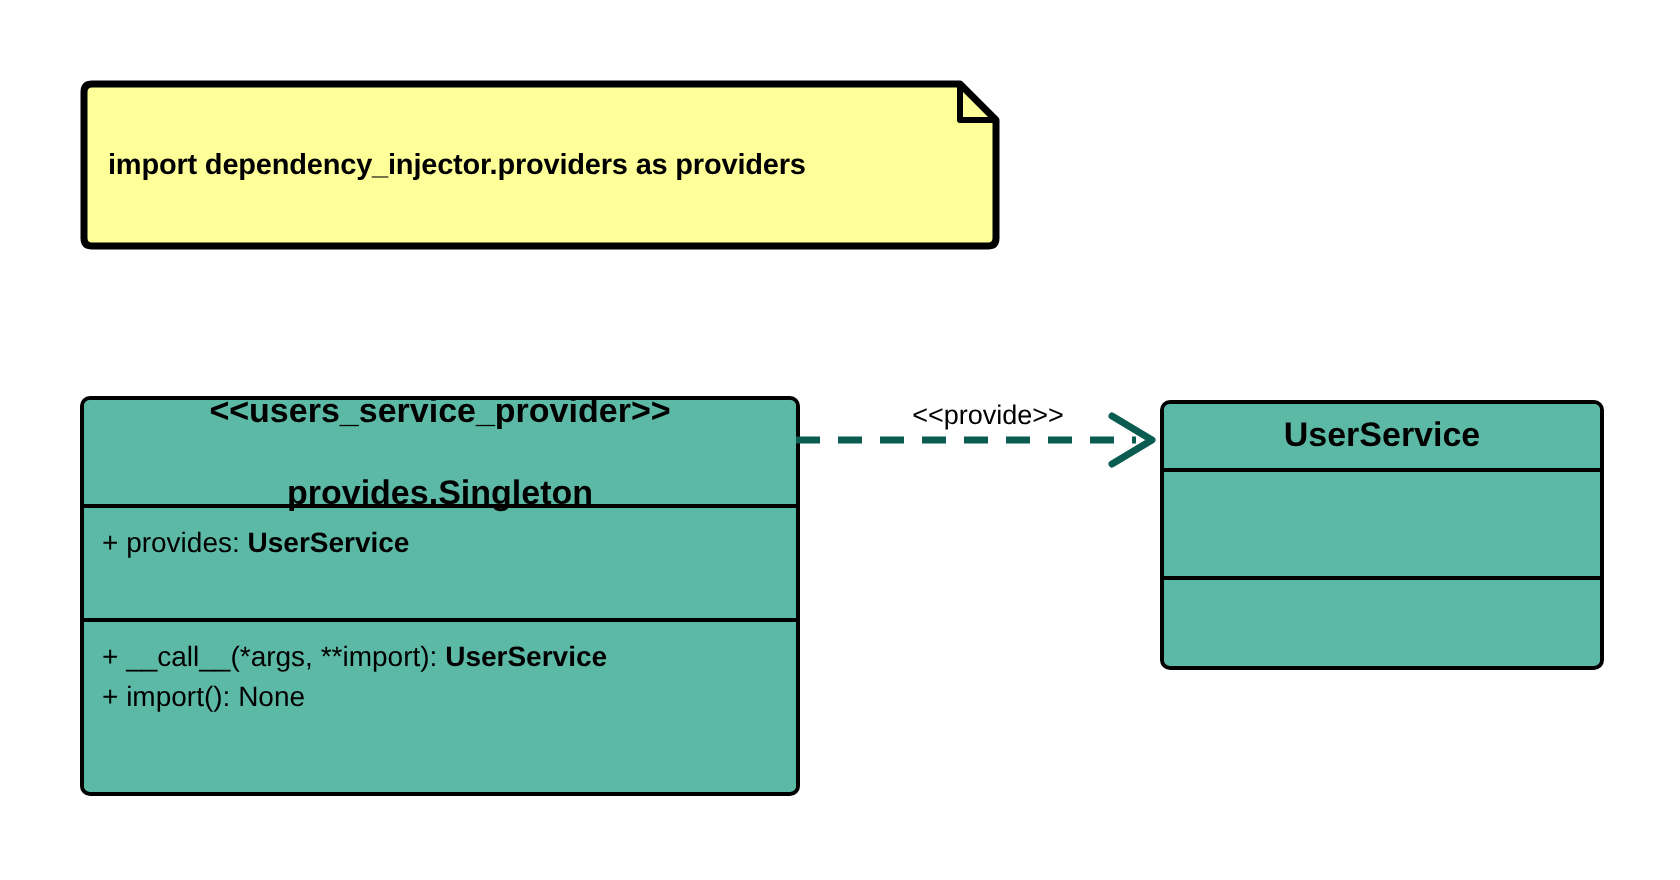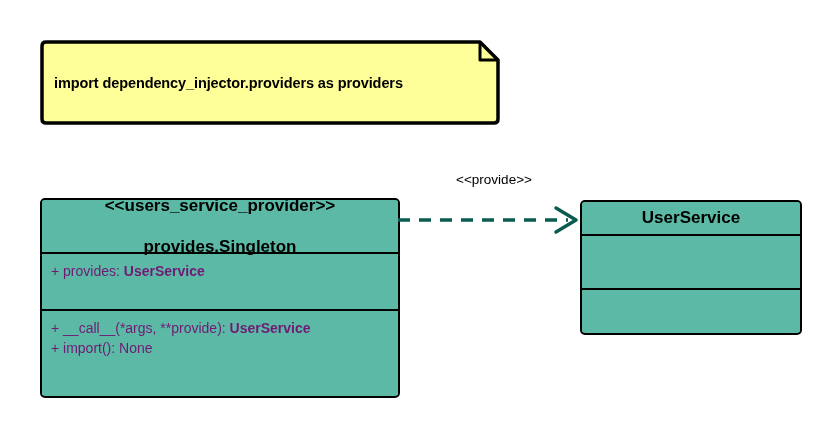--- a/index.html
+++ b/index.html
@@ -75,21 +75,21 @@
     text-align: center;
     font-weight: bold;
     font-size: 17px;
     color: #000000;
     line-height: 1.28;
     gap: 19px;
   }
   .cls-body {
     padding: 8px 9px 8px 9px;
     font-size: 14px;
-    color: #701a75;
+    color: #000000;
     line-height: 1.42;
   }
   .member {
     white-space: nowrap;
   }
   .member .bold {
     font-weight: bold;
   }
 
   
@@ -119,21 +119,21 @@
     position: absolute;
     left: 396px;
     top: 186px;
     width: 190px;
     height: 50px;
     overflow: visible;
   }
   .edge-label {
     position: absolute;
     left: 424px;
-    top: 172px;
+    top: 200px;
     width: 140px;
     text-align: center;
     font-size: 13.5px;
     color: #000000;
     white-space: nowrap;
   }
 </style>
 </head>
 <body>
 
@@ -153,21 +153,21 @@
     <div class="compartment cls-title" id="provider-title">
       <div>&lt;&lt;users_service_provider&gt;&gt;</div>
       <div>provides.Singleton</div>
     </div>
 
     <div class="compartment cls-body div-top" id="provider-attrs">
       <div class="member"><span>+ provides: </span><span class="bold">UserService</span></div>
     </div>
 
     <div class="compartment cls-body div-top" id="provider-ops">
-      <div class="member"><span>+ __call__(*args, **provide): </span><span class="bold">UserService</span></div>
+      <div class="member"><span>+ __call__(*args, **import): </span><span class="bold">UserService</span></div>
       <div class="member"><span>+ import(): None</span><span class="bold"></span></div>
     </div>
   </div>
 
   <div class="uml-class" id="service-class">
 
     <div class="compartment cls-title" id="service-title">
       <div>UserService</div>
     </div>
 

